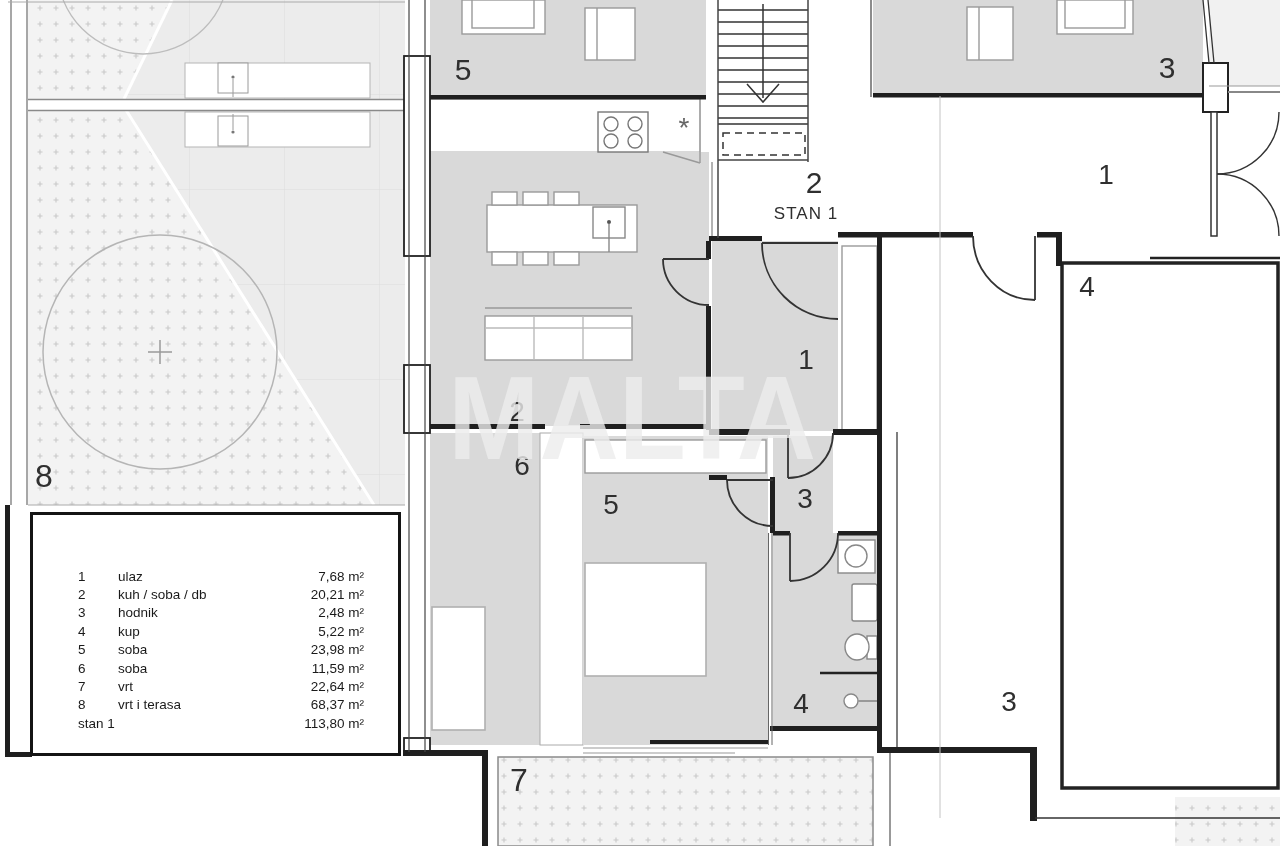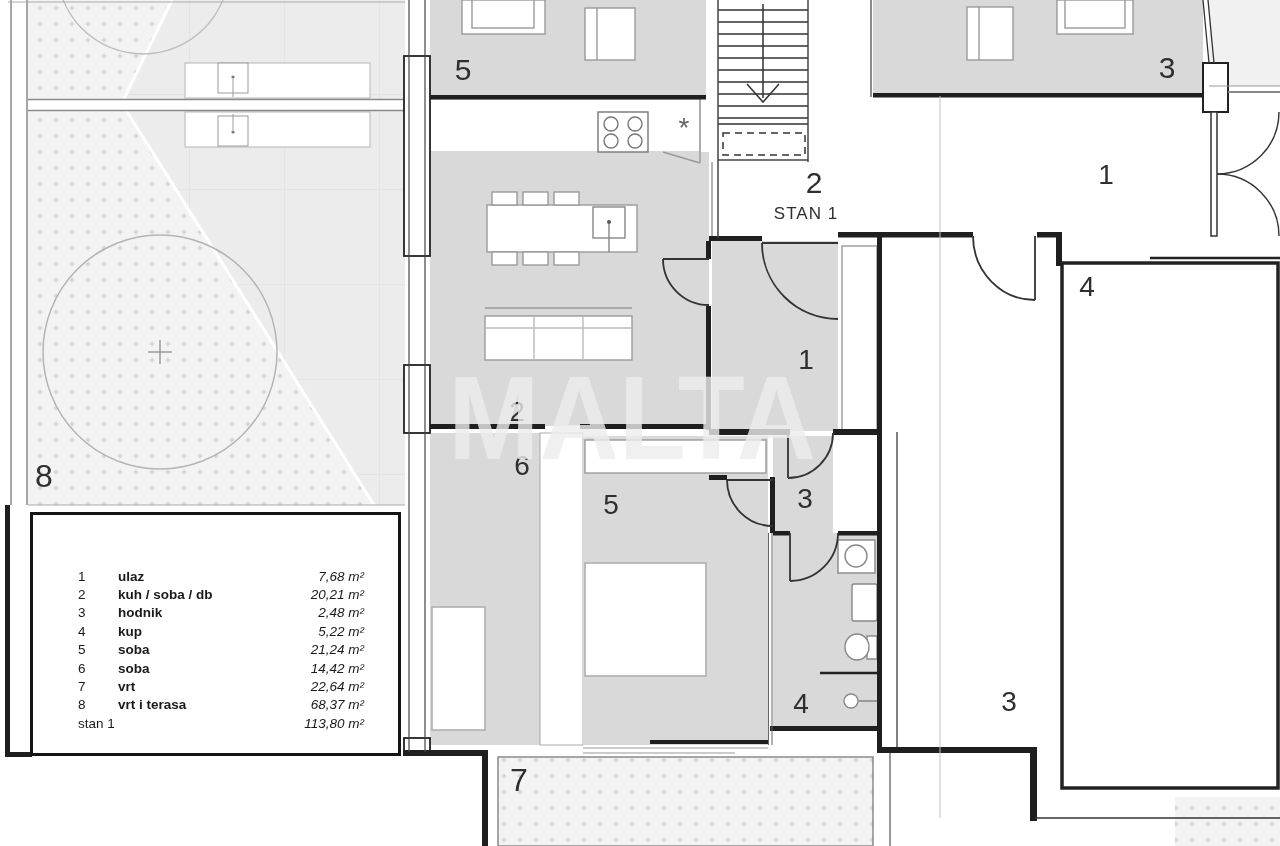--- a/index.html
+++ b/index.html
@@ -4,22 +4,22 @@
 <style>
   html,body{margin:0;padding:0;background:#fff;}
   .stage{position:relative;width:1280px;height:846px;background:#fff;overflow:hidden;
          font-family:"Liberation Sans",sans-serif;}
   .plan-svg{position:absolute;left:0;top:0;}
   .legend{position:absolute;left:30px;top:512px;width:371px;height:244px;
           border:3px solid #141414;background:#fff;box-sizing:border-box;
           padding-top:52px;font-size:13.5px;color:#1a1a1a;}
   .lrow{display:flex;height:18.4px;align-items:center;padding-left:45px;padding-right:34px;}
   .lnum{width:40px;white-space:nowrap;}
-  .lname{flex:1;white-space:nowrap;font-weight:bold;}
-  .larea{text-align:right;white-space:nowrap;font-style:italic;}
+  .lname{flex:1;white-space:nowrap;}
+  .larea{text-align:right;white-space:nowrap;}
   text{font-family:"Liberation Sans",sans-serif;}
 </style>
 </head>
 <body>
 
 <div class="stage">
 
 <svg class="plan-svg" width="1280" height="846" viewBox="0 0 1280 846">
   <defs>
     <pattern id="dots" width="16" height="16" patternUnits="userSpaceOnUse">
@@ -232,26 +232,26 @@
     <span class="larea">2,48 m²</span>
   </div>
   <div class="lrow">
     <span class="lnum">4</span>
     <span class="lname">kup</span>
     <span class="larea">5,22 m²</span>
   </div>
   <div class="lrow">
     <span class="lnum">5</span>
     <span class="lname">soba</span>
-    <span class="larea">21,24 m²</span>
+    <span class="larea">23,98 m²</span>
   </div>
   <div class="lrow">
     <span class="lnum">6</span>
     <span class="lname">soba</span>
-    <span class="larea">14,42 m²</span>
+    <span class="larea">11,59 m²</span>
   </div>
   <div class="lrow">
     <span class="lnum">7</span>
     <span class="lname">vrt</span>
     <span class="larea">22,64 m²</span>
   </div>
   <div class="lrow">
     <span class="lnum">8</span>
     <span class="lname">vrt i terasa</span>
     <span class="larea">68,37 m²</span>

